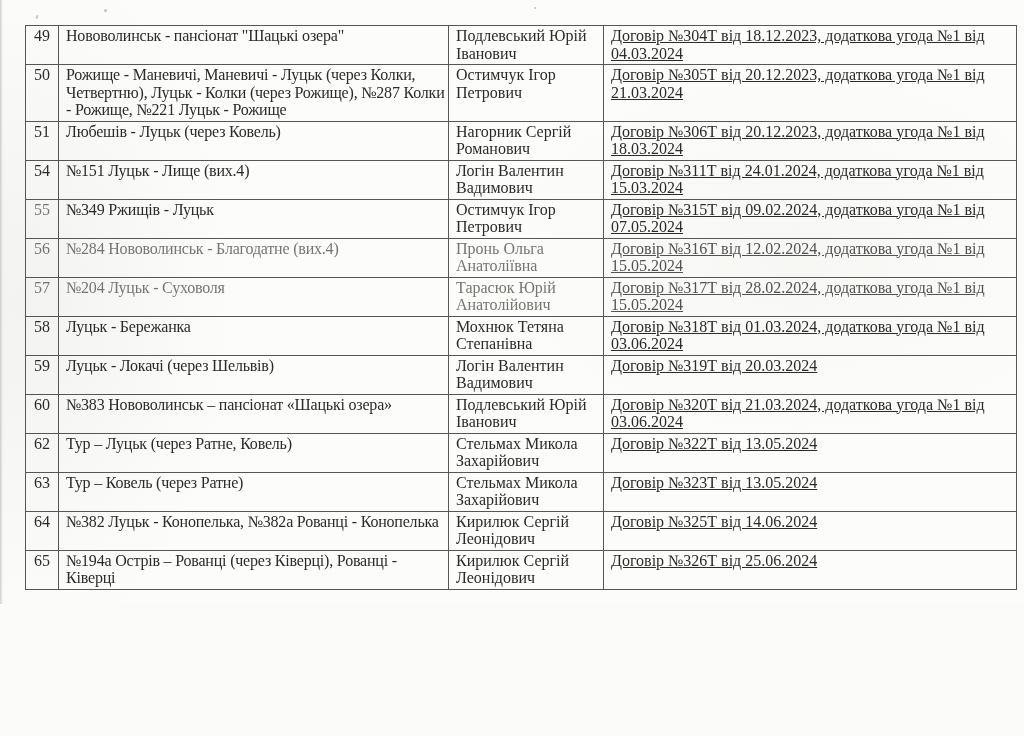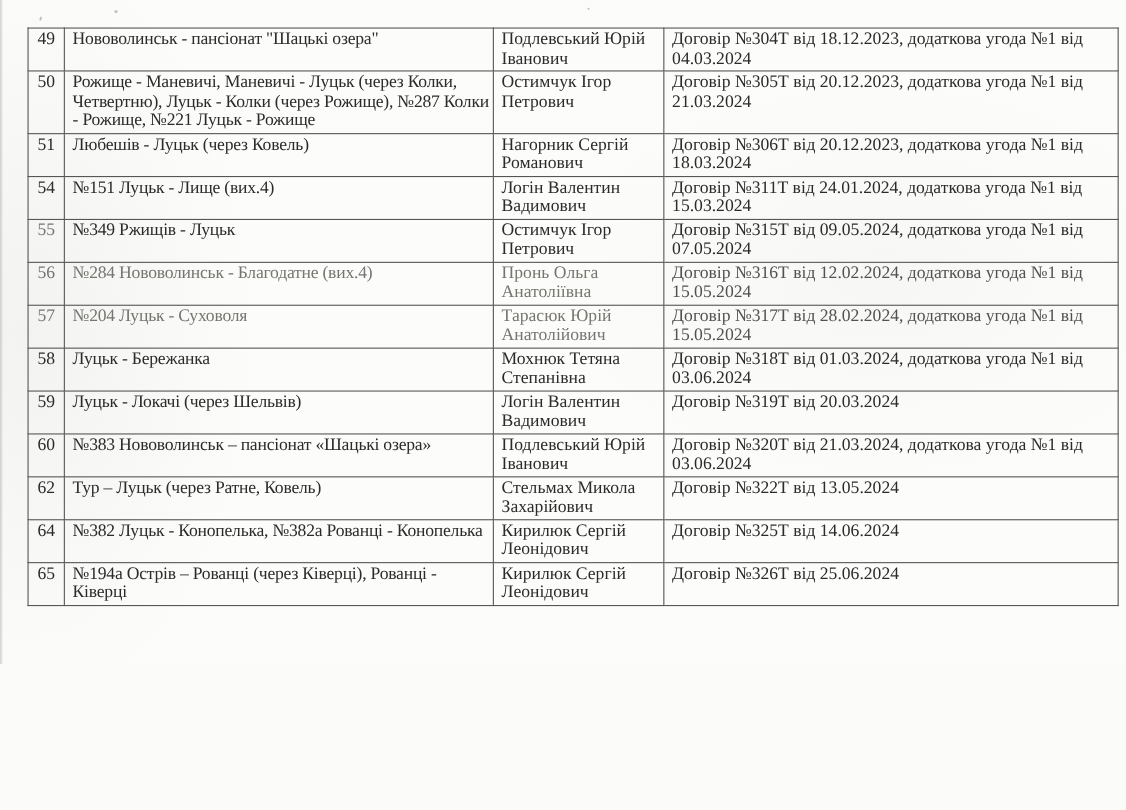--- a/index.html
+++ b/index.html
@@ -33,21 +33,21 @@
     border:1px solid var(--border, #565656);
     vertical-align:top;
     padding:1px 5px 2px 7px;
     font-size:16px;
     line-height:17.5px;
     color:var(--ink, #2b2b2b);
   }
   td.cell-num   { text-align:center; padding:1px 2px 2px 2px; }
   td.cell-route { letter-spacing:-0.2px; padding-right:2px; }
   td.cell-carrier  { padding-right:2px; }
-  td.cell-contract { padding-right:2px; }
+  td.cell-contract { padding-right:2px;text-decoration:underline; }
 
   tr.ink-light td.cell-num,
   tr.ink-light td.cell-route,
   tr.ink-light td.cell-carrier { color:var(--ink-light, #777570); }
   tr.ink-light td.cell-contract { color:#525252; }
   tr.num-light td.cell-num { color:var(--ink-light, #777570); }
 </style>
 </head>
 <body>
 
@@ -86,21 +86,21 @@
         <tr>
           <td class="cell-num">54</td>
           <td class="cell-route">№151 Луцьк - Лище (вих.4)</td>
           <td class="cell-carrier">Логін Валентин Вадимович</td>
           <td class="cell-contract">Договір №311Т від 24.01.2024, додаткова угода №1 від 15.03.2024</td>
         </tr>
         <tr class="num-light">
           <td class="cell-num">55</td>
           <td class="cell-route">№349 Ржищів - Луцьк</td>
           <td class="cell-carrier">Остимчук Ігор Петрович</td>
-          <td class="cell-contract">Договір №315Т від 09.05.2024, додаткова угода №1 від 07.05.2024</td>
+          <td class="cell-contract">Договір №315Т від 09.02.2024, додаткова угода №1 від 07.05.2024</td>
         </tr>
         <tr class="ink-light">
           <td class="cell-num">56</td>
           <td class="cell-route">№284 Нововолинськ - Благодатне (вих.4)</td>
           <td class="cell-carrier">Пронь Ольга Анатоліївна</td>
           <td class="cell-contract">Договір №316Т від 12.02.2024, додаткова угода №1 від 15.05.2024</td>
         </tr>
         <tr class="ink-light">
           <td class="cell-num">57</td>
           <td class="cell-route">№204 Луцьк - Суховоля</td>
@@ -125,20 +125,26 @@
           <td class="cell-carrier">Подлевський Юрій Іванович</td>
           <td class="cell-contract">Договір №320Т від 21.03.2024, додаткова угода №1 від 03.06.2024</td>
         </tr>
         <tr>
           <td class="cell-num">62</td>
           <td class="cell-route">Тур – Луцьк (через Ратне, Ковель)</td>
           <td class="cell-carrier">Стельмах Микола Захарійович</td>
           <td class="cell-contract">Договір №322Т від 13.05.2024</td>
         </tr>
         <tr>
+          <td class="cell-num">63</td>
+          <td class="cell-route">Тур – Ковель (через Ратне)</td>
+          <td class="cell-carrier">Стельмах Микола Захарійович</td>
+          <td class="cell-contract">Договір №323Т від 13.05.2024</td>
+        </tr>
+        <tr>
           <td class="cell-num">64</td>
           <td class="cell-route">№382 Луцьк - Конопелька, №382а Рованці - Конопелька</td>
           <td class="cell-carrier">Кирилюк Сергій Леонідович</td>
           <td class="cell-contract">Договір №325Т від 14.06.2024</td>
         </tr>
         <tr>
           <td class="cell-num">65</td>
           <td class="cell-route">№194а Острів – Рованці (через Ківерці), Рованці - Ківерці</td>
           <td class="cell-carrier">Кирилюк Сергій Леонідович</td>
           <td class="cell-contract">Договір №326Т від 25.06.2024</td>

